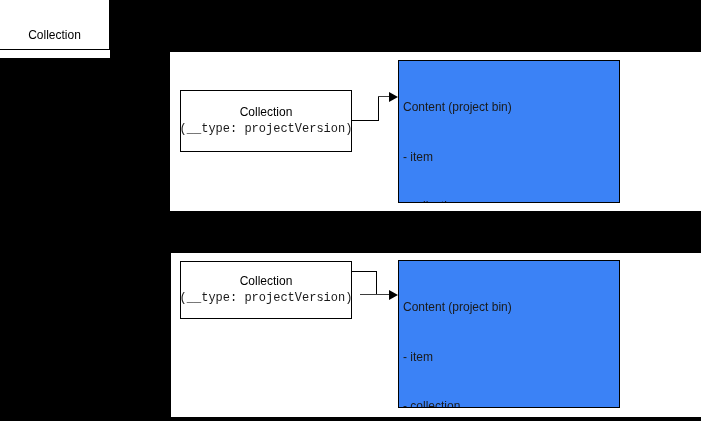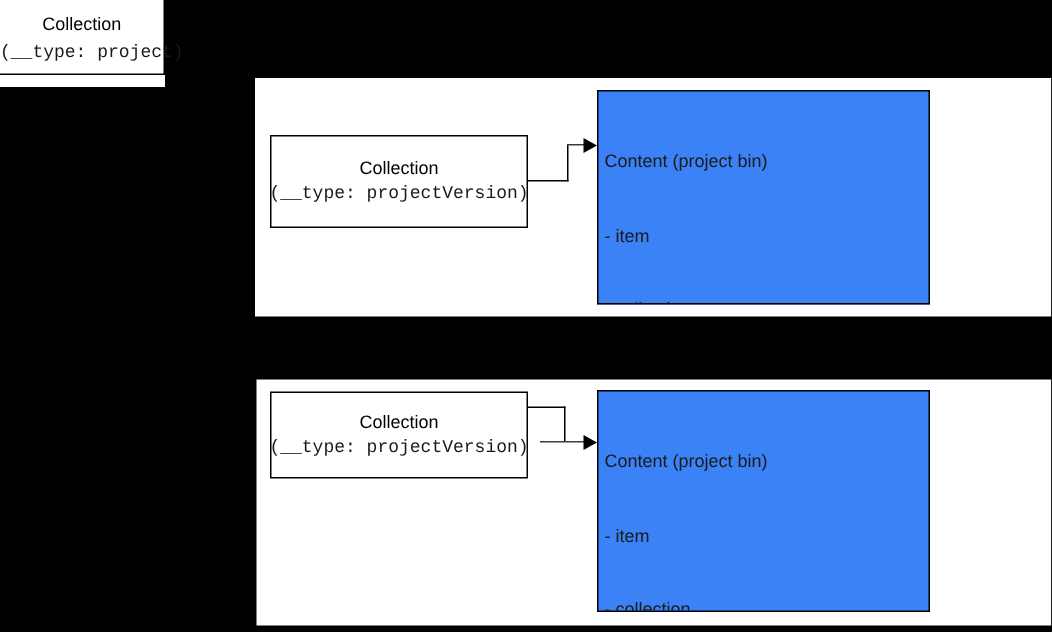--- a/index.html
+++ b/index.html
@@ -112,21 +112,20 @@
 
 <div id="stage">
 
   <div class="panel" id="panel-a"></div>
   <div class="panel" id="panel-b"></div>
   <div class="panel" id="panel-c"></div>
 
   <div class="node" id="node-project">
     <div class="node-inner">
       <span class="node-title">Collection</span><br>
-      <span class="node-sub">(__type: project)</span>
     </div>
   </div>
 
   <div class="node node-centered" id="node-pv-top">
     <span class="node-title">Collection</span>
     <span class="node-sub">(__type: projectVersion)</span>
   </div>
 
   <div class="node node-centered" id="node-pv-bottom">
     <span class="node-title">Collection</span>

